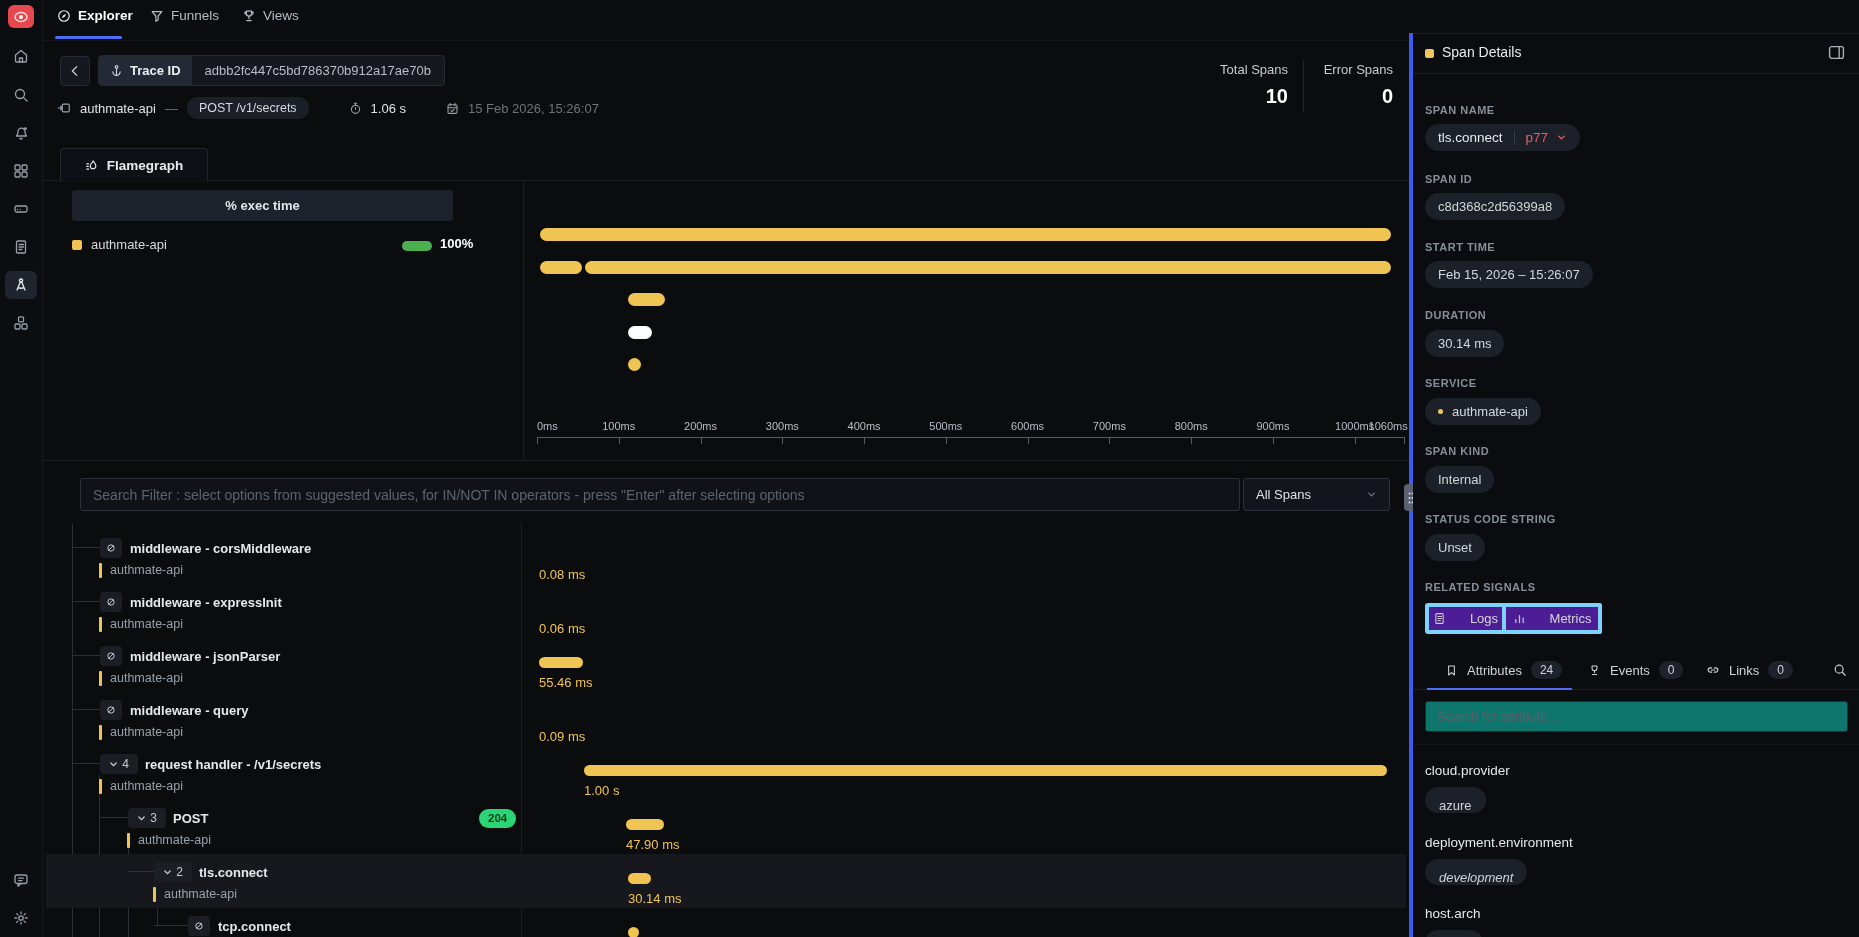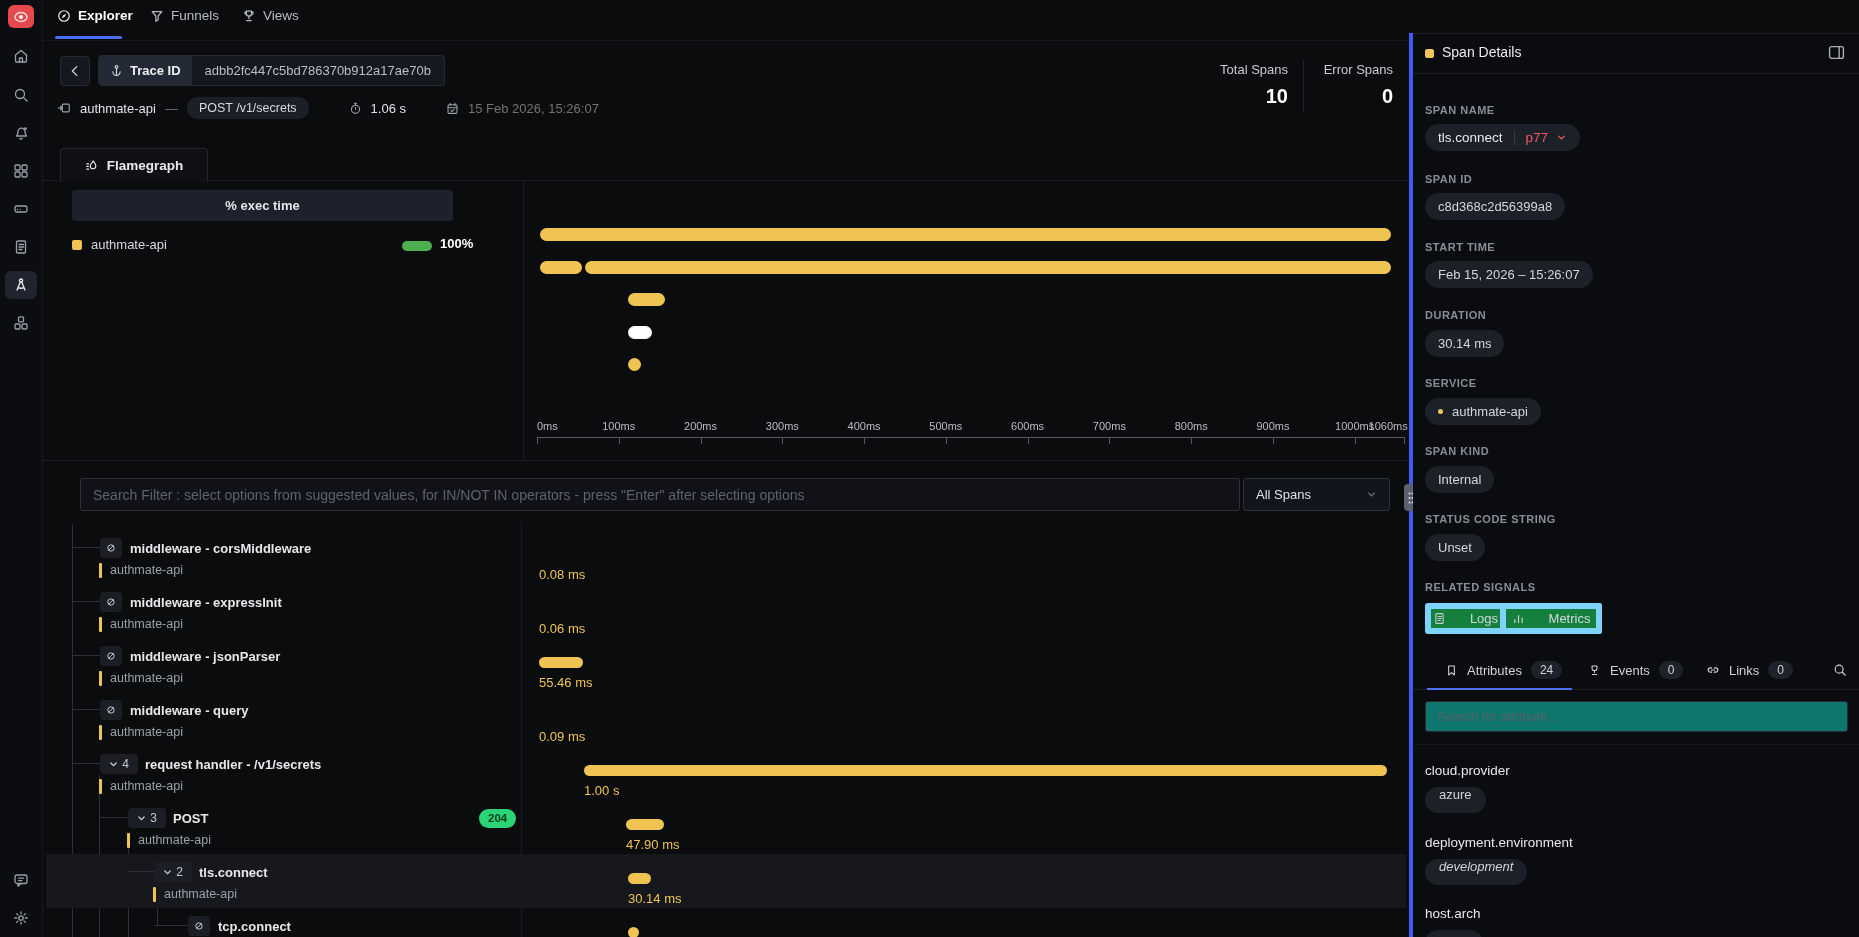--- a/index.html
+++ b/index.html
@@ -49,27 +49,27 @@
   .t-hl{position:absolute;left:46px;width:1360px;height:54px;background:#16181d;}
   #tree-divider{left:521px;top:522px;width:1px;height:415px;background:#191d22;}
   
   #vdivider{left:1409px;top:33px;width:4px;height:904px;background:#3d5af1;cursor:col-resize;}
   #vgrip{left:1404px;top:484px;width:14px;height:27px;background:#5b6170;border-radius:4px;display:flex;align-items:center;justify-content:center;cursor:col-resize;}
   
   #rpanel{left:1413px;top:33px;width:446px;height:904px;background:#0b0c10;border-top:1px solid #1d2127;}
   #rp-header{position:absolute;left:0;top:0;width:100%;height:39px;border-bottom:1px solid #1d2127;}
   .sec-label{position:absolute;left:12px;font-size:11px;font-weight:700;letter-spacing:.5px;color:#878e99;}
   .rpill{position:absolute;left:12px;height:27px;background:#1c2029;border-radius:14px;display:inline-flex;align-items:center;padding:0 13px;font-size:13px;color:#d3d7dc;white-space:nowrap;}
-  .rs-btn{position:absolute;height:31px;background:#15803d;border:6px solid #7dd3fc;display:flex;align-items:center;justify-content:center;gap:24px;font-size:13px;color:#d3d7dc;box-sizing:border-box;cursor:pointer;}
+  .rs-btn{position:absolute;height:31px;background:#4c1d95;border:4px solid #7dd3fc;display:flex;align-items:center;justify-content:center;gap:24px;font-size:13px;color:#d3d7dc;box-sizing:border-box;cursor:pointer;}
   .rtab{position:absolute;top:0;height:100%;display:flex;align-items:center;gap:9px;font-size:13px;color:#cfd3d8;cursor:pointer;}
   .cnt-badge{background:#1e222b;border-radius:10px;padding:2px 9px;font-size:12px;color:#cfd3d8;}
   #attr-search{position:absolute;left:12px;top:667px;width:423px;height:31px;background:#0f766e;border:1px solid #262a32;border-radius:3px;color:#c7cbd1;font-size:13px;padding:0 11px;box-sizing:border-box;outline:none;font-family:inherit;}
   #attr-search::placeholder{color:#5a606a;}
   .attr-key{position:absolute;left:12px;font-size:13.5px;font-weight:400;color:#e6e8ea;text-align:center;}
-  .attr-pill{position:absolute;left:12px;height:26px;background:#1c2029;border-radius:13px;display:inline-flex;align-items:flex-start;padding:0 14px;font-size:13px;color:#cfd3d8;min-width:30px;}
+  .attr-pill{position:absolute;left:12px;height:26px;background:#1c2029;border-radius:13px;display:inline-flex;align-items:flex-end;padding:0 14px;font-size:13px;color:#cfd3d8;min-width:30px;}
 </style>
 </head>
 <body>
 
 <div id="app">
 
   <div id="sidebar" class="abs">
     <div id="logo">
       <svg width="16" height="14" viewBox="0 0 16 14">
           <ellipse cx="8" cy="7" rx="6" ry="4.5" fill="none" stroke="#ffd9d9" stroke-width="1.5"></ellipse>

